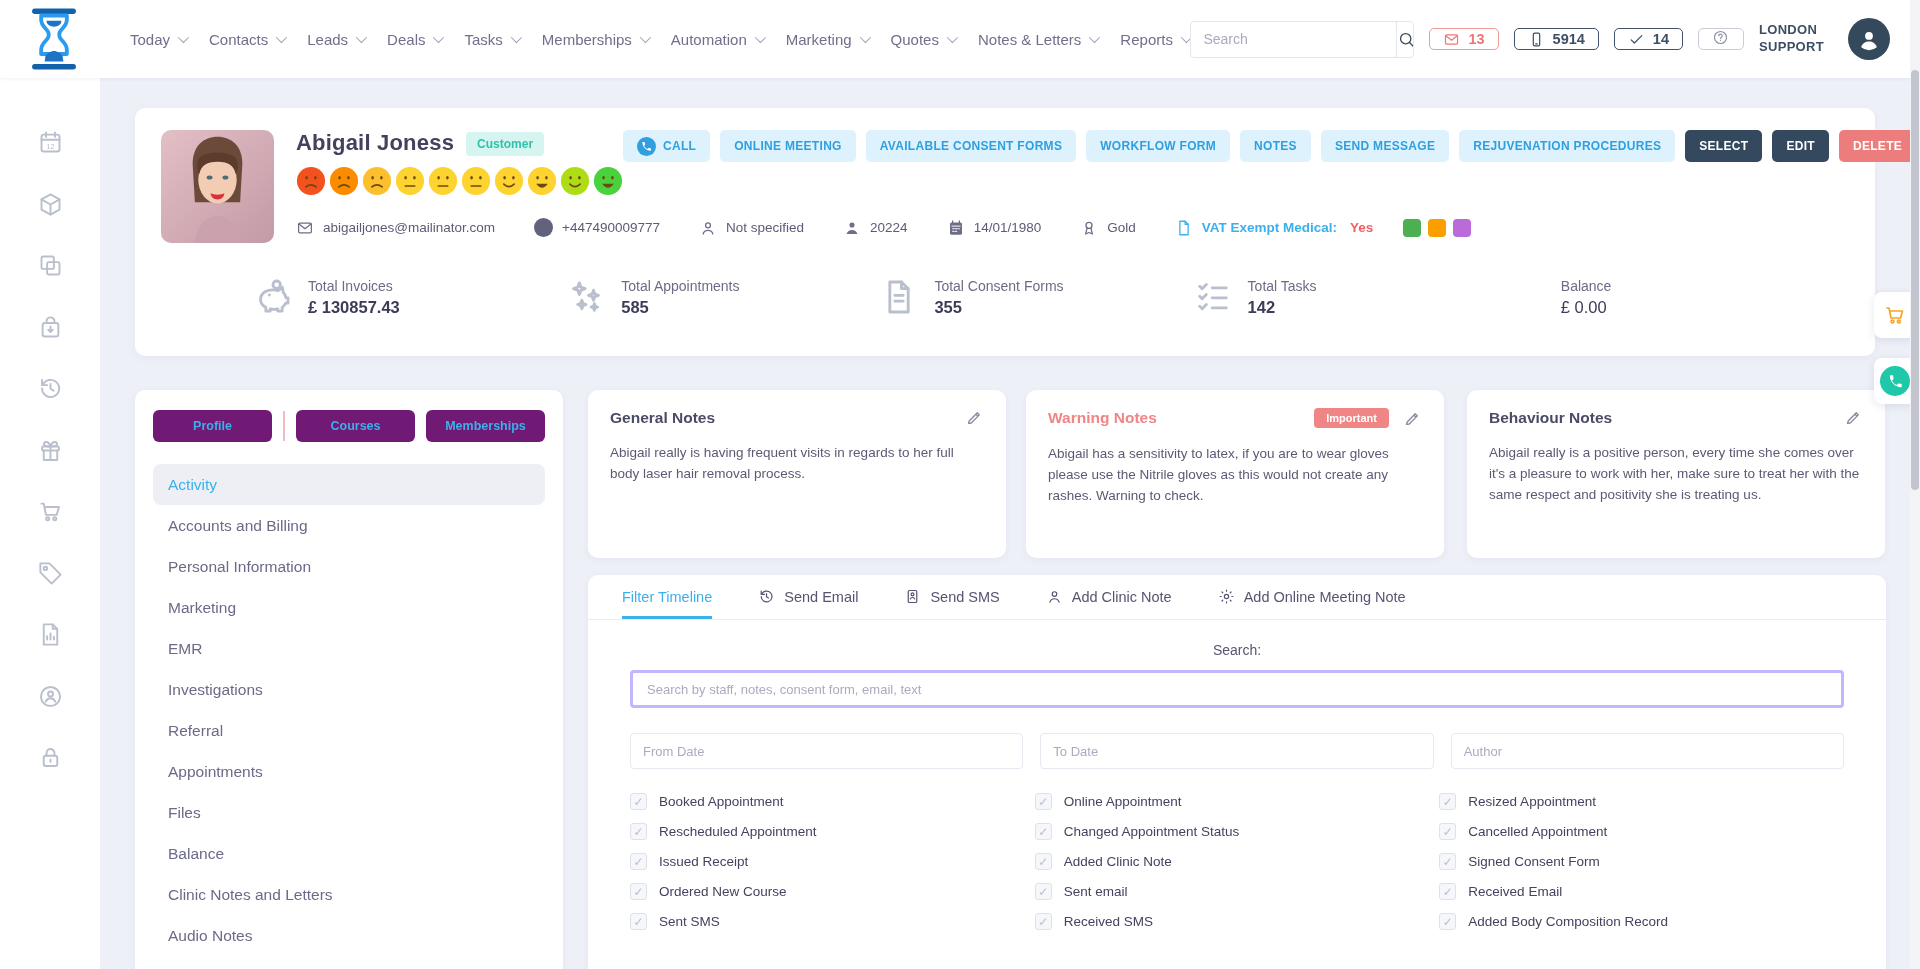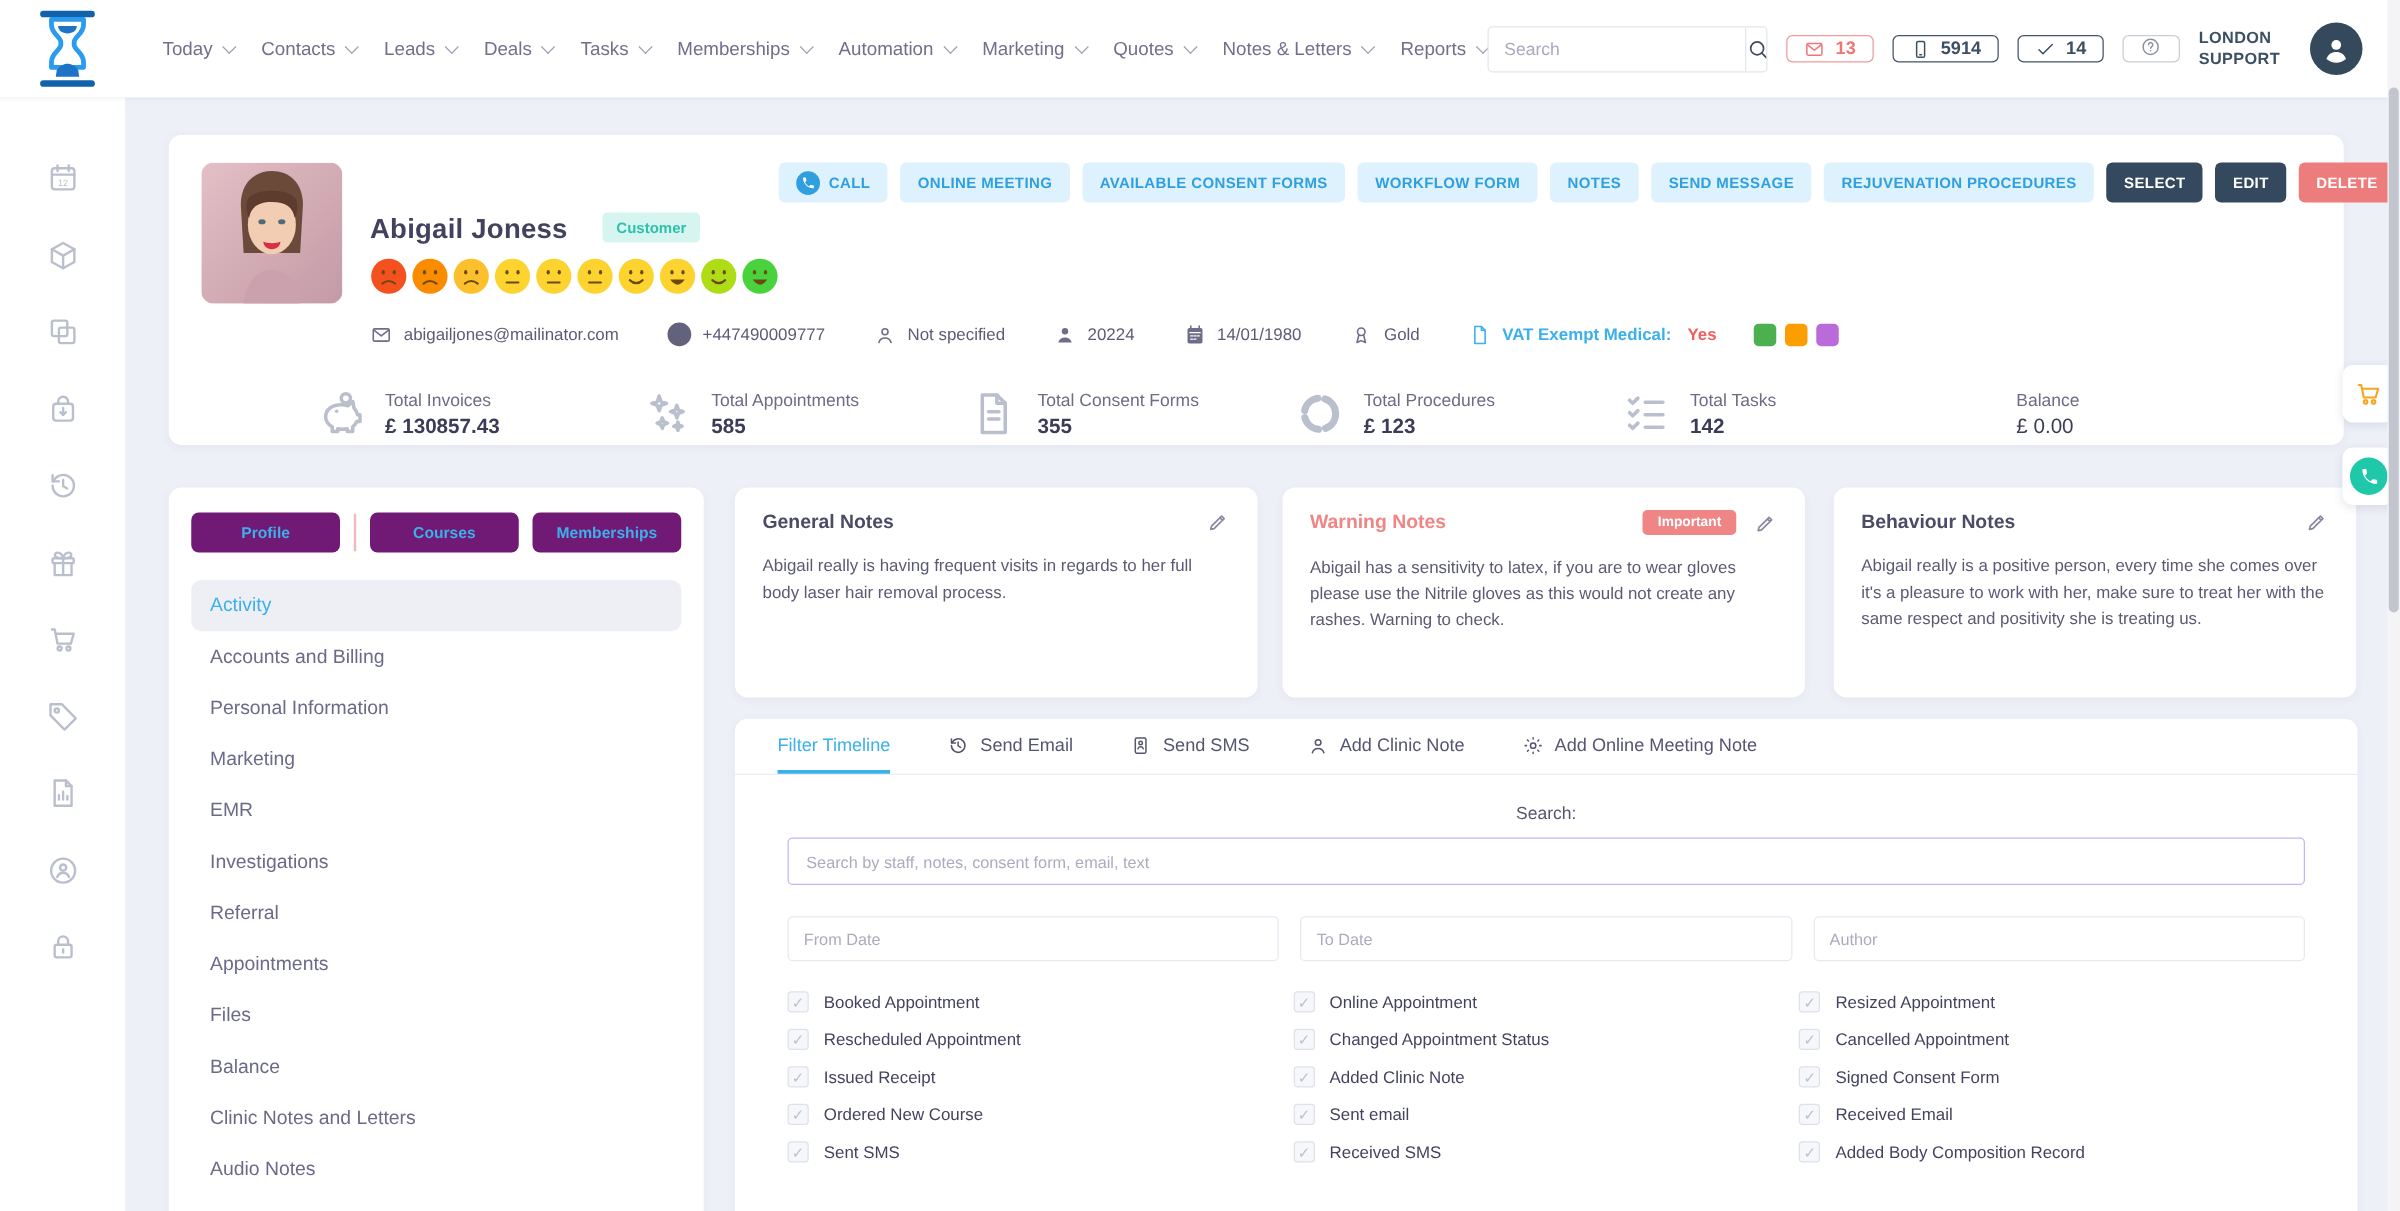--- a/index.html
+++ b/index.html
@@ -38,21 +38,21 @@
   
   .card { position:absolute; background:#fff; border-radius:10px; box-shadow:0 2px 8px rgba(50,60,110,.05); }
 
   
   .profile-card { left:135px; top:108px; width:1740px; height:248px; padding:22px 26px; }
   .p-top { display:flex; }
   .photo { width:113px; height:113px; border-radius:10px; overflow:hidden; flex:0 0 auto; }
   .photo svg { display:block; }
   .p-main { flex:1; margin-left:22px; }
   .p-row1 { display:flex; justify-content:space-between; align-items:flex-start; }
-  .name-line { display:flex; align-items:flex-start; gap:28px;margin-top:40px; }
+  .name-line { display:flex; align-items:flex-end; gap:12px; }
   .cust-name { font-size:22px; font-weight:bold; color:#42425e; letter-spacing:.2px; }
   .cust-badge { background:#d7f5f0; color:#2fc0ae; font-size:12px; font-weight:bold; padding:5px 11px; border-radius:4px; }
   .moods { display:flex; gap:3px; margin-top:10px; }
   .mood { width:30px; height:30px; cursor:pointer; }
   .actions { display:flex; gap:10px; flex-wrap:nowrap; }
   .btn { height:32px; border:none; border-radius:5px; font-family:inherit; font-size:12px; font-weight:bold;
          letter-spacing:.3px; padding:0 14px; cursor:pointer; display:flex; align-items:center; gap:7px; white-space:nowrap; }
   .btn.light { background:#ddf2fd; color:#2f9fe0; }
   .btn.dark { background:#34495e; color:#fff; }
   .btn.danger { background:#ed7d7d; color:#fff; }
@@ -101,21 +101,21 @@
   
   .tl-card { left:588px; top:575px; width:1298px; height:420px; }
   .tl-tabs { display:flex; align-items:stretch; gap:46px; padding:0 34px; border-bottom:1px solid #ebebf2; height:45px; }
   .tl-tab { display:flex; align-items:center; gap:9px; font-size:14.5px; color:#565571; cursor:pointer;
             border-bottom:3px solid transparent; padding-top:2px; }
   .tl-tab[data-active="true"] { color:#3bb0ea; border-bottom-color:#3bb0ea; }
   .tl-tab .ticon { width:17px; height:17px; display:flex; }
   .tl-tab .ticon svg { width:17px; height:17px; }
   .tl-tab .ticon:empty { display:none; }
   .tl-search-label { text-align:center; font-size:14px; color:#565571; margin-top:22px; }
-  .tl-search { display:block; width:1214px; margin:12px auto 0; height:38px; border:1px solid #c4b5fd; border-radius:4px;
+  .tl-search { display:block; width:1214px; margin:12px auto 0; height:38px; border:3px solid #c4b5fd; border-radius:4px;
                font-size:13px; font-family:inherit; color:#0f766e; padding:0 14px; outline:none; }
   .tl-search::placeholder, .f-input::placeholder { color:#ababc0; }
   .tl-filters { display:flex; gap:17px; margin:25px 42px 0; }
   .f-input { flex:1; height:36px; border:1px solid #e7e9f0; border-radius:4px; font-size:13px; font-family:inherit;
              color:#4c4b66; padding:0 12px; outline:none; }
   .cb-grid { display:flex; margin:24px 42px 0; }
   .cb-col { flex:1; display:flex; flex-direction:column; gap:13px; }
   .cb-item { display:flex; align-items:center; gap:12px; cursor:pointer; }
   .cb-box { width:17px; height:17px; border:1px solid #dde1e9; background:#f6f7fa; border-radius:3px;
             display:flex; align-items:center; justify-content:center; color:#b9c0cb; font-size:12px; }
@@ -605,29 +605,20 @@
         <span class="s-ico" data-icon="file-lines"><svg viewBox="0 0 24 24" fill="none" stroke="currentColor" stroke-width="1.7" stroke-linecap="round" stroke-linejoin="round" width="100%" height="100%">
             <path d="M6.5 3h7l4 4v14h-11V3z"></path>
             <path d="M13.5 3v4h4M9.5 11h5M9.5 14.5h5"></path>
           </svg></span>
         <span>
           <div class="s-label">Total Consent Forms</div>
           <div class="s-value">355</div>
         </span>
       </div>
 
-      <div class="stat">
-        <span class="s-ico" data-icon="donut"><svg viewBox="0 0 24 24" fill="none" stroke="currentColor" stroke-width="1.7" stroke-linecap="round" stroke-linejoin="round" width="100%" height="100%">
-            <circle cx="12" cy="12" r="7.5" stroke-width="3.4" stroke-dasharray="9 3.5"></circle>
-          </svg></span>
-        <span>
-          <div class="s-label">Total Procedures</div>
-          <div class="s-value">£ 123</div>
-        </span>
-      </div>
 
       <div class="stat">
         <span class="s-ico" data-icon="tasks"><svg viewBox="0 0 24 24" fill="none" stroke="currentColor" stroke-width="1.7" stroke-linecap="round" stroke-linejoin="round" width="100%" height="100%">
             <path d="M4 5.5l1.5 1.5L8 4.5M4 11.5L5.5 13 8 10.5M4 17.5L5.5 19 8 16.5M11.5 6.5h8.5M11.5 12.5h8.5M11.5 18.5h8.5"></path>
           </svg></span>
         <span>
           <div class="s-label">Total Tasks</div>
           <div class="s-value">142</div>
         </span>
       </div>

